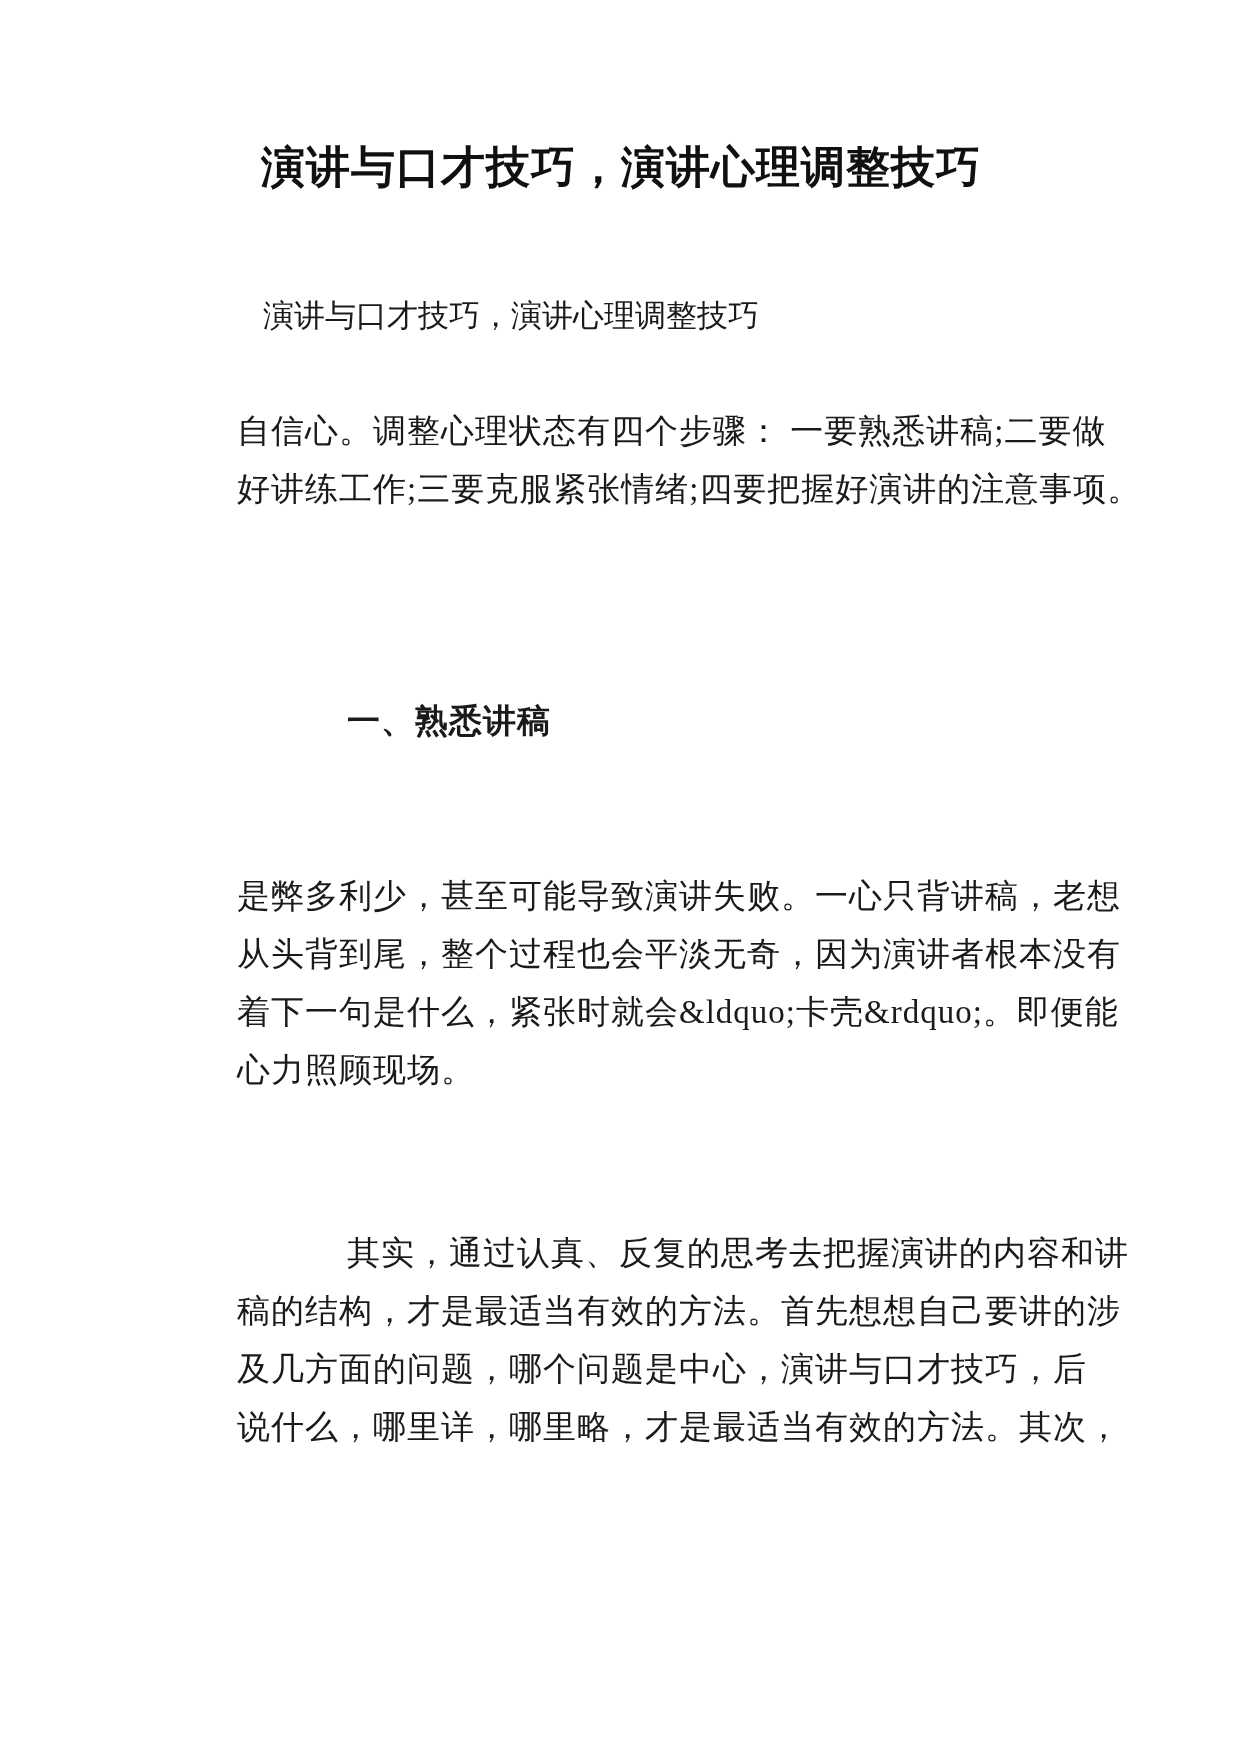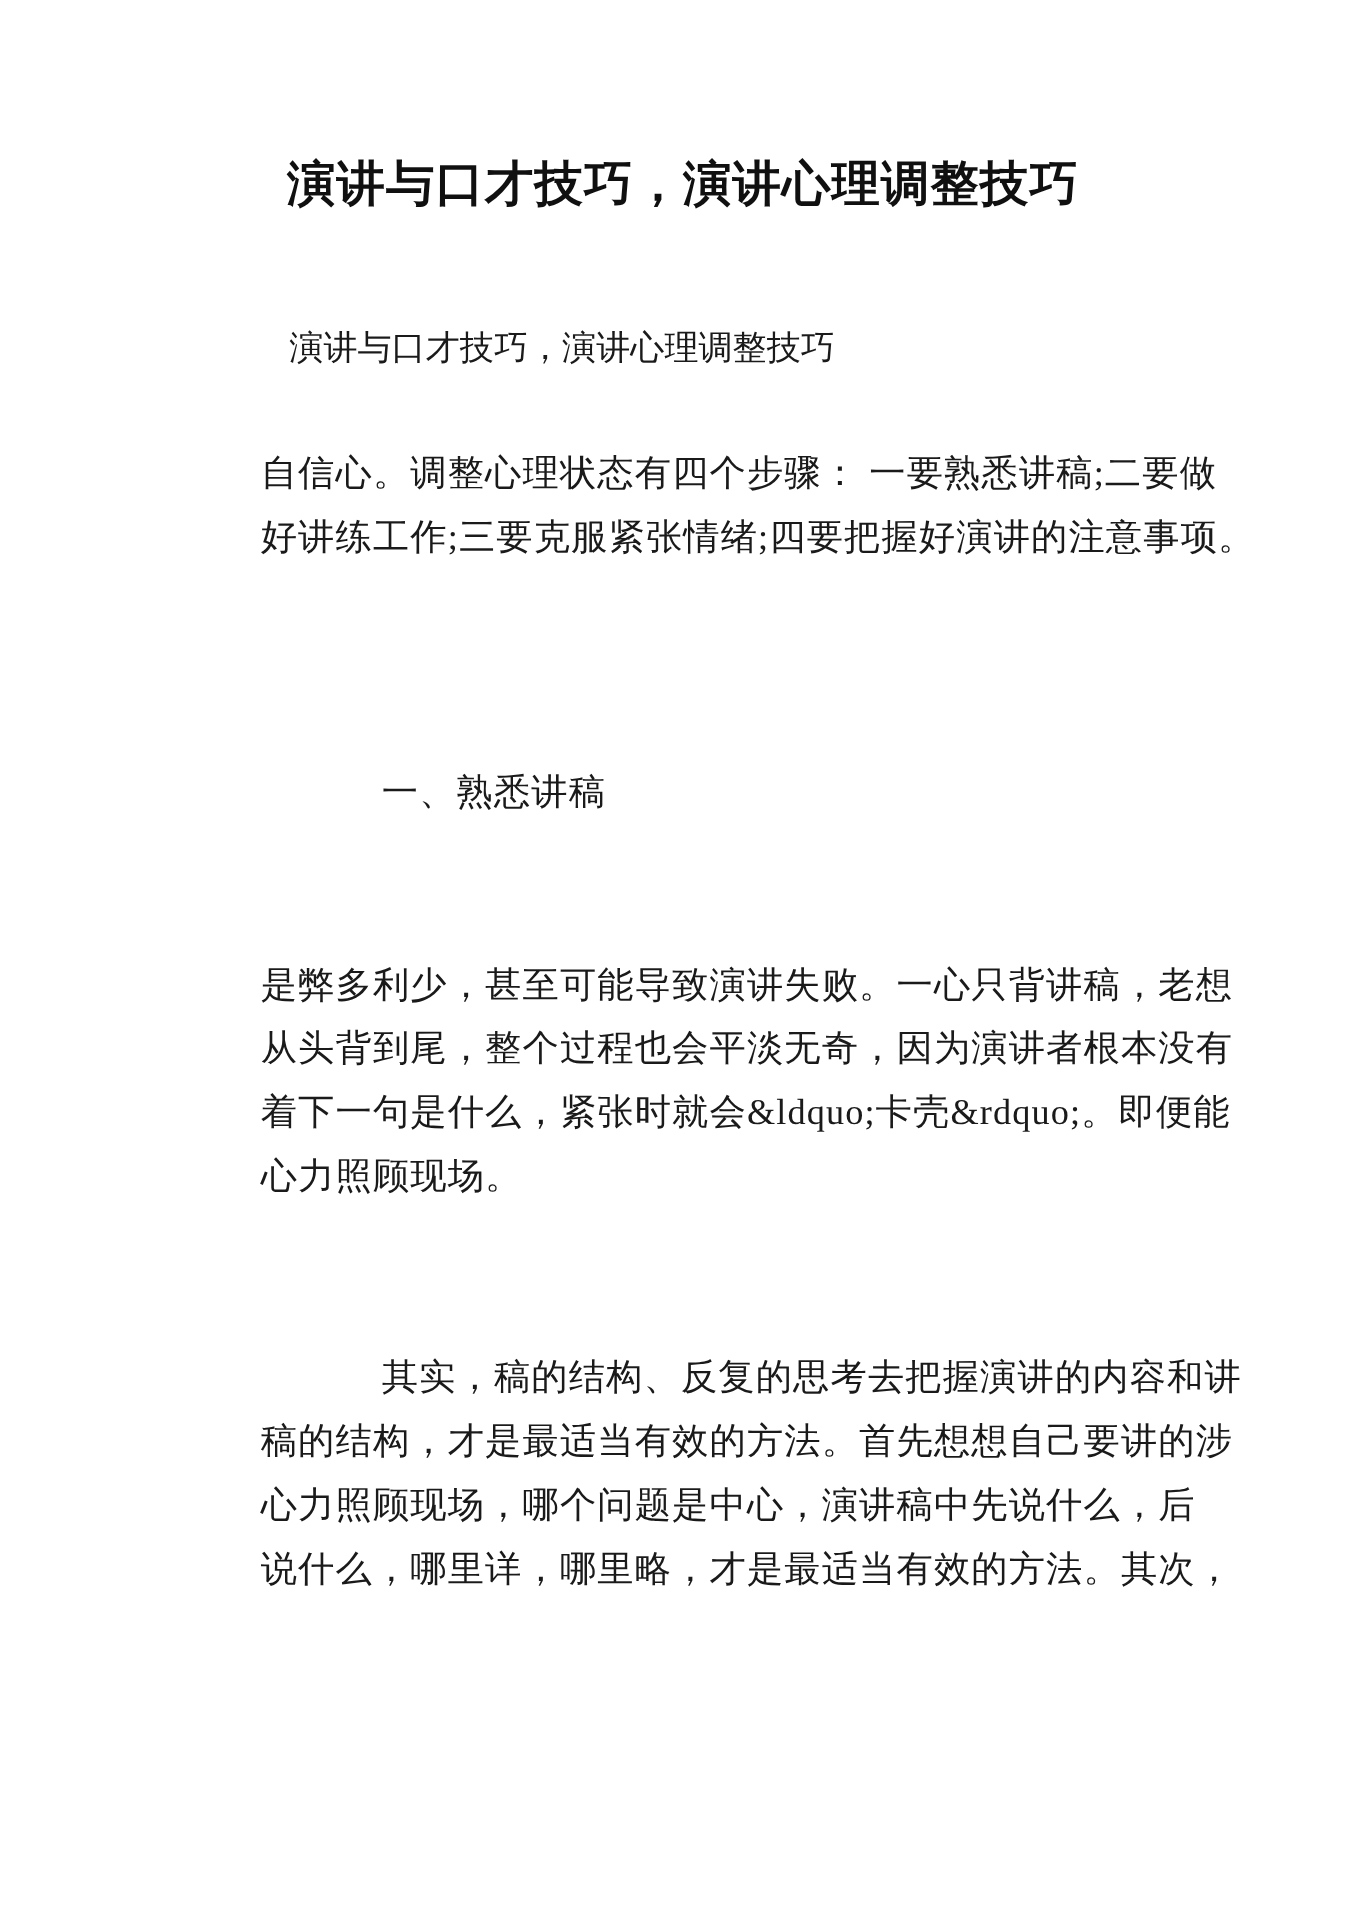--- a/index.html
+++ b/index.html
@@ -46,21 +46,21 @@
     font-size: 33px;
     line-height: 58px;
     height: 58px;
     letter-spacing: 1px;
     white-space: nowrap;
   }
   .indent {
     text-indent: 110px;
   }
   .para-intro   { margin-top: 66px; }
-  .heading-1    { margin-top: 174px; }
+  .heading-1    { margin-top: 174px; font-weight: bold; }
   .para-body-1  { margin-top: 117px; }
   .para-body-2  { margin-top: 125px; }
 </style>
 </head>
 <body>
 
 <div class="page">
 
   <div class="doc-title">演讲与口才技巧，演讲心理调整技巧</div>
 
@@ -74,19 +74,19 @@
   <div class="section-heading indent heading-1">一、熟悉讲稿</div>
 
   <div class="para para-body-1">
     <div class="line">是弊多利少，甚至可能导致演讲失败。一心只背讲稿，老想</div>
     <div class="line">从头背到尾，整个过程也会平淡无奇，因为演讲者根本没有</div>
     <div class="line">着下一句是什么，紧张时就会&amp;ldquo;卡壳&amp;rdquo;。即便能</div>
     <div class="line">心力照顾现场。</div>
   </div>
 
   <div class="para para-body-2">
-    <div class="line indent">其实，稿的结构、反复的思考去把握演讲的内容和讲</div>
+    <div class="line indent">其实，通过认真、反复的思考去把握演讲的内容和讲</div>
     <div class="line">稿的结构，才是最适当有效的方法。首先想想自己要讲的涉</div>
-    <div class="line">心力照顾现场，哪个问题是中心，演讲稿中先说什么，后</div>
+    <div class="line">及几方面的问题，哪个问题是中心，演讲与口才技巧，后</div>
     <div class="line">说什么，哪里详，哪里略，才是最适当有效的方法。其次，</div>
   </div>
 
 </div>
 
 </body></html>

